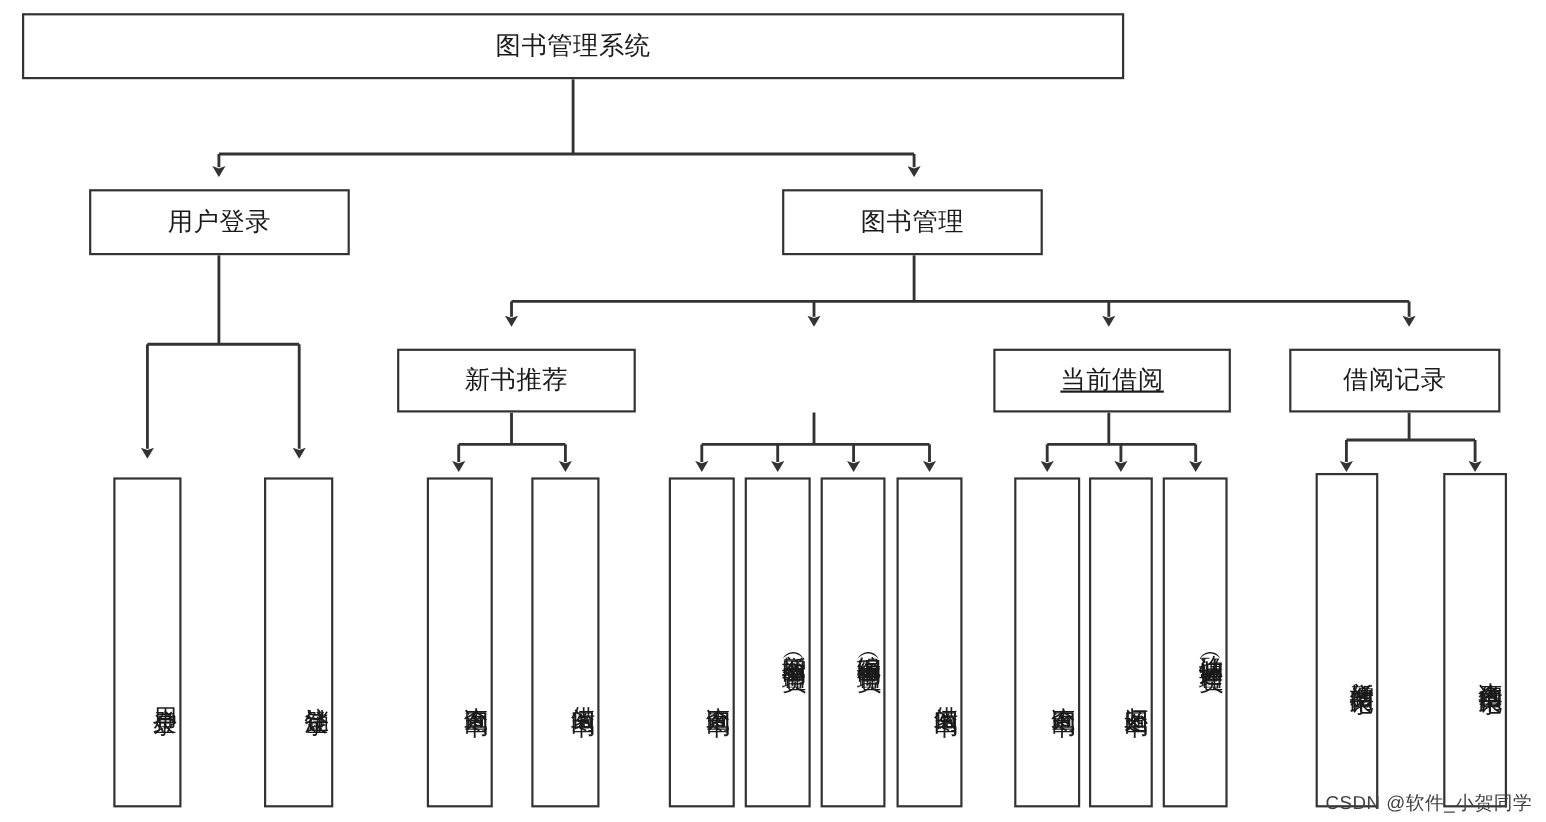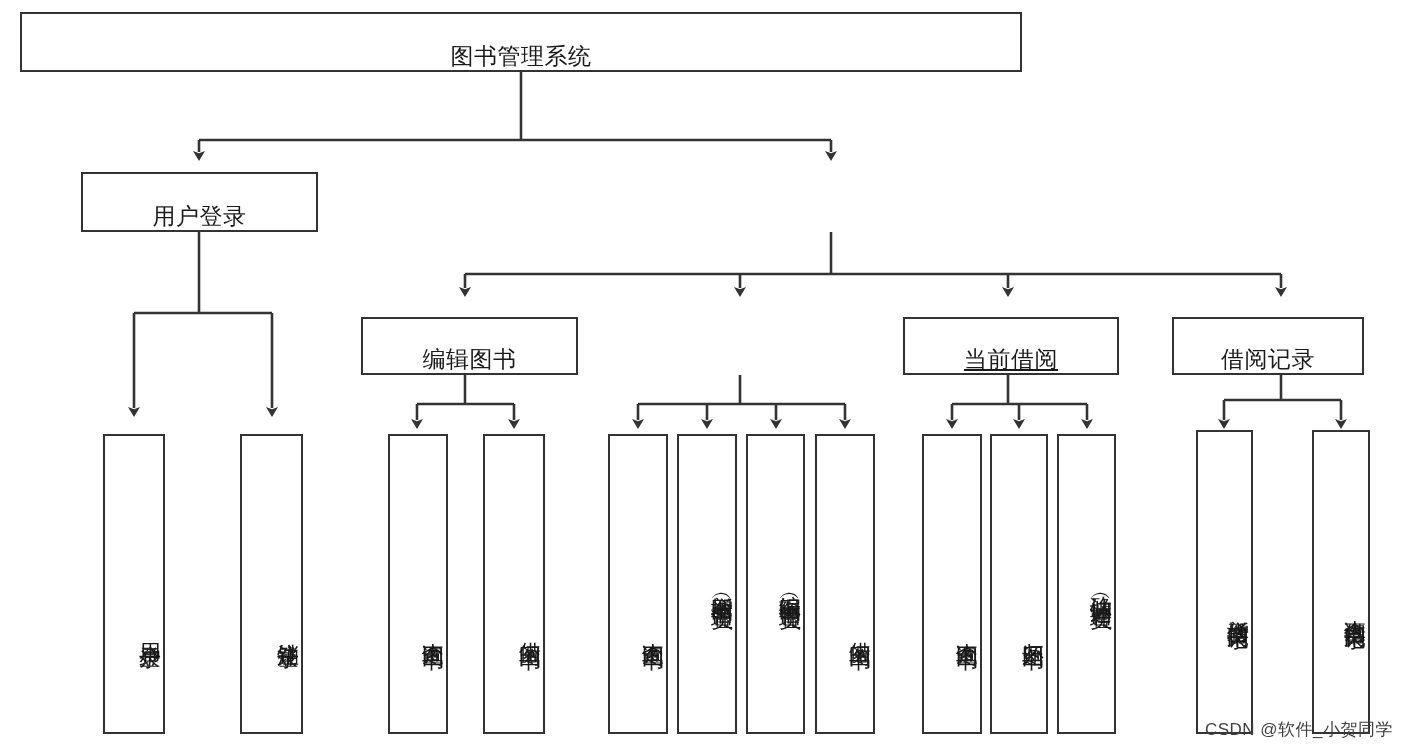--- a/index.html
+++ b/index.html
@@ -23,21 +23,21 @@
     top: 0;
     width: 1405px;
     height: 747px;
   }
   .node-box {
     position: absolute;
     box-sizing: border-box;
     background: #ffffff;
     border: 2.5px solid #333333;
     display: flex;
-    align-items: flex-end;
+    align-items: center;
     justify-content: center;
     text-align: center;
     color: #1a1a1a;
     line-height: 1.18;
   }
   .node-box.horiz {
     font-size: 23px;
     letter-spacing: 0.5px;
   }
   .node-box.vert {
@@ -124,23 +124,26 @@
     </g>
   </svg>
 
   <div class="node-box horiz" style="left:20px; top:12px; width:1002px; height:60px;">
     <span>图书管理系统</span>
   </div>
 
   <div class="node-box horiz" style="left:81px; top:172px; width:237px; height:60px;">
     <span>用户登录</span>
   </div>
+  <div class="node-box horiz" style="left:711px; top:172px; width:237px; height:60px;">
+    <span>图书管理</span>
+  </div>
 
   <div class="node-box horiz" style="left:361px; top:317px; width:217px; height:58px;">
-    <span>编辑图书</span>
+    <span>新书推荐</span>
   </div>
   <div class="node-box horiz" style="left:903px; top:317px; width:216px; height:58px;text-decoration:underline;">
     <span>当前借阅</span>
   </div>
   <div class="node-box horiz" style="left:1172px; top:317px; width:192px; height:58px;">
     <span>借阅记录</span>
   </div>
 
   <div class="node-box vert pad-small" style="left:103px; top:434px; width:62px; height:300px;">
     <span>用户登录</span>

